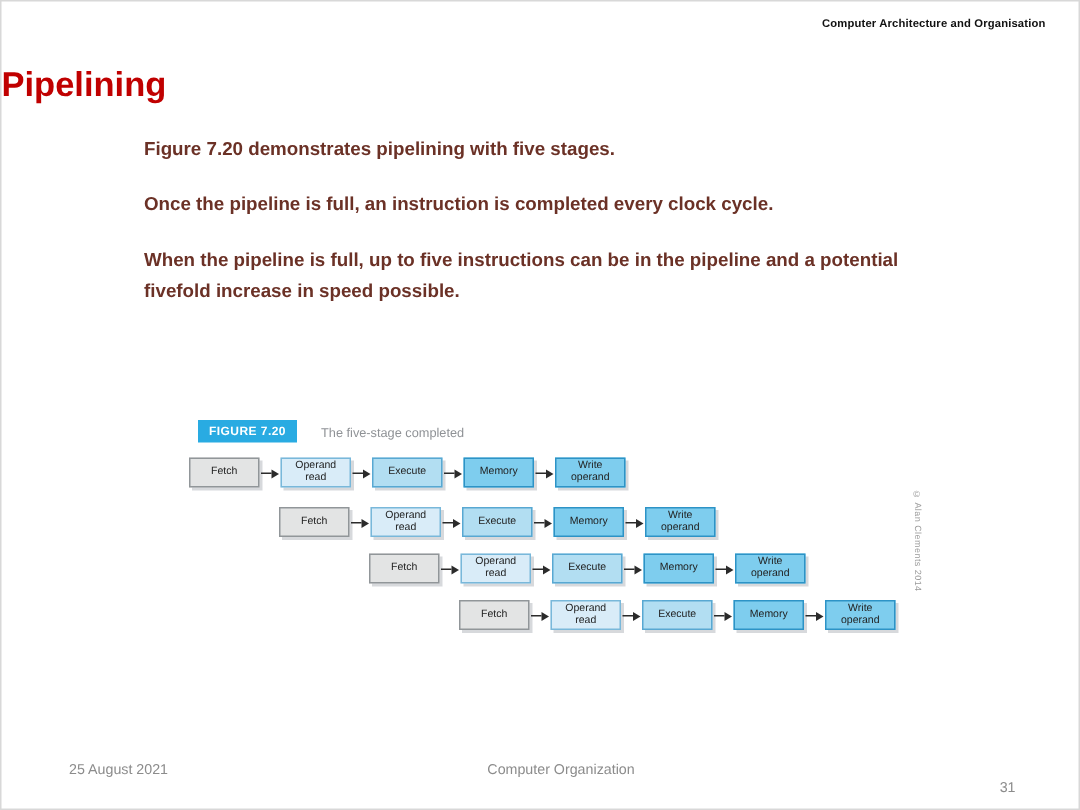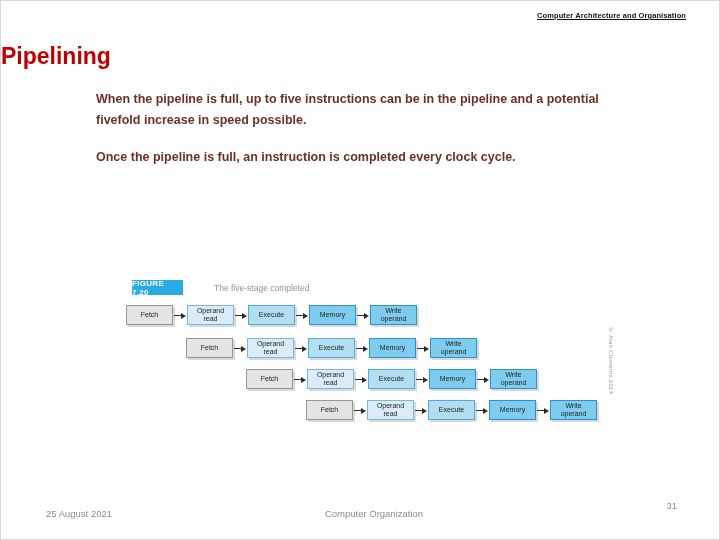--- a/index.html
+++ b/index.html
@@ -6,24 +6,23 @@
   html,body { width:720px; height:540px; }
   body {
     position:relative;
     width:720px; height:540px;
     background:#ffffff;
     border:1px solid #d8d8d8;
     font-family:"Liberation Sans", sans-serif;
     overflow:hidden;
   }
   .course-header {
-    position:absolute; top:10px; right:33px;
+    position:absolute; top:10px; right:22px;
     font-size:7.5px; font-weight:700; color:#111111;
     letter-spacing:.1px;
-    text-decoration:underline;
   }
   .slide-title {
     position:absolute; top:42px; left:0; right:0;
     font-size:23px; font-weight:700;
     color:var(--title, #c00000);
   }
   .body-text {
     position:absolute; top:88px; left:95px;
     width:515px;
   }
@@ -33,21 +32,21 @@
     color:var(--body-text, #6b3126);
     margin-bottom:16px;
   }
   
   .figure {
     position:absolute; left:125px; top:276px;
     width:500px; height:156px;
   }
   .figure-badge {
     position:absolute; left:6px; top:3px;
-    width:51px; height:15px;
+    width:66px; height:15px;
     background:var(--accent-cyan, #29abe2);
     color:#ffffff; font-size:8px; font-weight:700;
     letter-spacing:.3px;
     display:flex; align-items:center; justify-content:center;
   }
   .figure-caption {
     position:absolute; left:88px; top:6px;
     font-size:8.5px; color:var(--caption-gray, #8f9296);
   }
   .figure-credit {
@@ -76,32 +75,33 @@
   .arrow::after {
     content:"";
     position:absolute; right:-5px; top:-2.5px;
     border-left:5px solid #2b2b2b;
     border-top:3px solid transparent;
     border-bottom:3px solid transparent;
   }
   
   .footer-date   { position:absolute; left:45px;  bottom:20px; font-size:9.5px; color:var(--footer-gray, #8c8c8c); }
   .footer-center { position:absolute; left:0; right:0; bottom:20px; text-align:center; font-size:9.5px; color:var(--footer-gray, #8c8c8c);padding-left:28px; }
-  .footer-page   { position:absolute; right:42px; bottom:28px; font-size:9.5px; color:var(--footer-gray, #8c8c8c); }
+  .footer-page   { position:absolute; right:42px; bottom:8px; font-size:9.5px; color:var(--footer-gray, #8c8c8c); }
 </style>
 </head>
 <body>
 
 <div class="course-header">Computer Architecture and Organisation</div>
 
 <h1 class="slide-title">Pipelining</h1>
 
 <div class="body-text">
+  <p>Figure 7.20 demonstrates pipelining with five stages.</p>
+  <p>Once the pipeline is full, an instruction is completed every clock cycle.</p>
   <p>When the pipeline is full, up to five instructions can be in the pipeline and a potential fivefold increase in speed possible.</p>
-  <p>Once the pipeline is full, an instruction is completed every clock cycle.</p>
 </div>
 
 <div class="figure">
   <div class="figure-badge">FIGURE 7.20</div>
   <div class="figure-caption">The five-stage completed</div>
   <div class="figure-credit">© Alan Clements 2014</div>
   <div>
       <div class="stage s0" style="left: 0px; top: 28px;">Fetch</div>
       <div class="arrow" style="left: 48px; top: 38px;"></div>
       <div class="stage s1" style="left: 61px; top: 28px;">Operand read</div>

